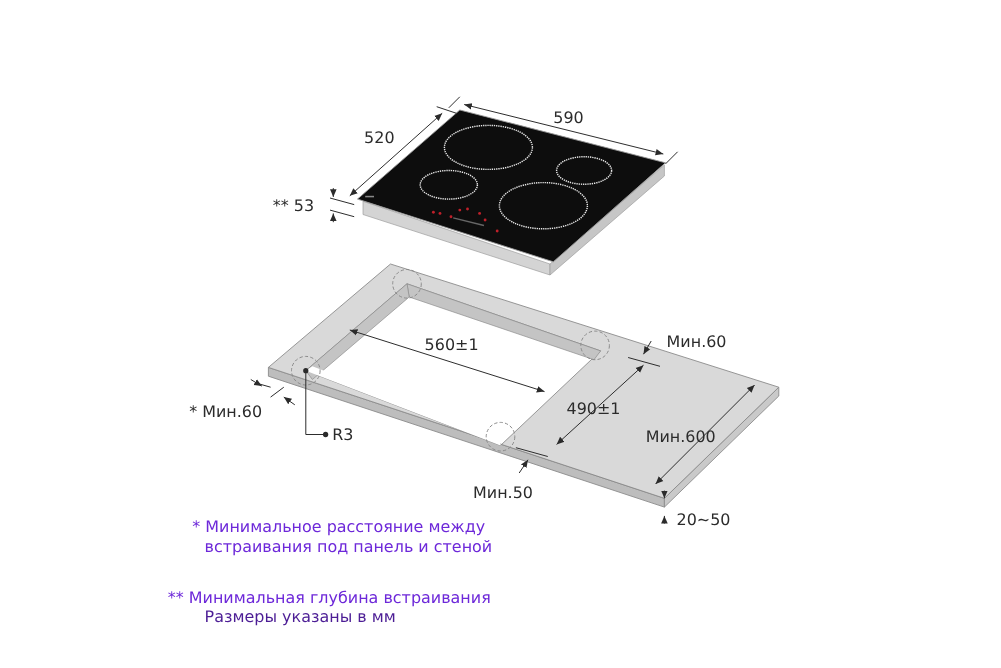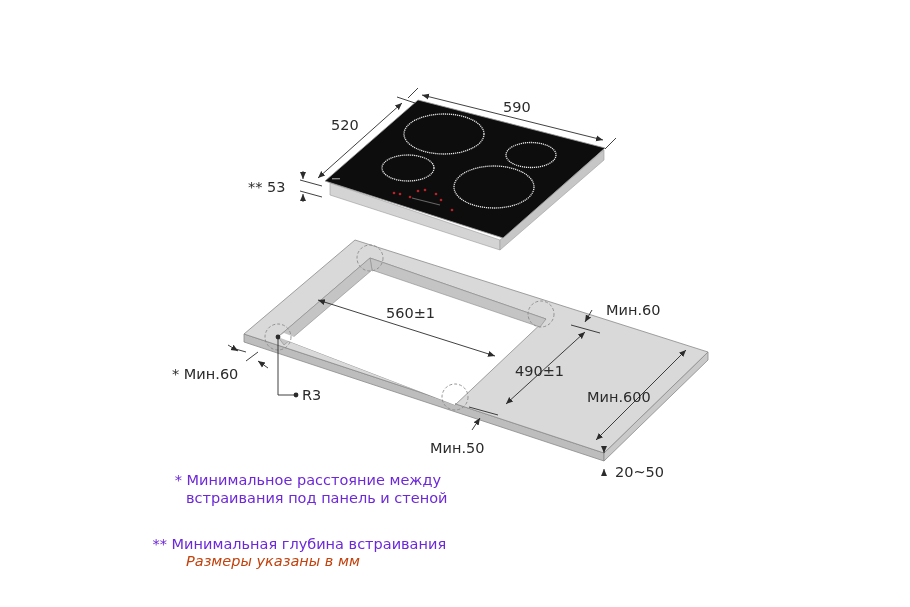--- a/index.html
+++ b/index.html
@@ -2,21 +2,21 @@
 <html><head>
   <meta charset="utf-8">
   <style>
     html, body { margin: 0; padding: 0; background: #ffffff; }
     body { width: 910px; height: 607px; position: relative; overflow: hidden;
            font-family: "DejaVu Sans", "Liberation Sans", sans-serif; color: #2b2b2b; }
     #diagram { position: absolute; left: 0; top: 0; }
     .dim { font-family: "DejaVu Sans", sans-serif; font-size: 14.5px; fill: #2b2b2b; }
     .note { position: absolute; font-size: 14.5px; line-height: 19px; color: #6d28d9; white-space: nowrap; }
     .note .mark { display: inline-block; text-align: right; }
-    .units { color: #c2410c; font-style: italic; }
+    .units { color: #4c1d95; }
   </style>
 </head>
 <body>
 
 <svg id="diagram" width="910" height="607" viewBox="0 0 910 607" xmlns="http://www.w3.org/2000/svg">
   <defs>
     <marker id="arr" markerWidth="8" markerHeight="8" refX="7" refY="4" orient="auto-start-reverse" markerUnits="userSpaceOnUse">
       <path d="M0,1 L7,4 L0,7 Z" fill="#2b2b2b"></path>
     </marker>
   </defs>

